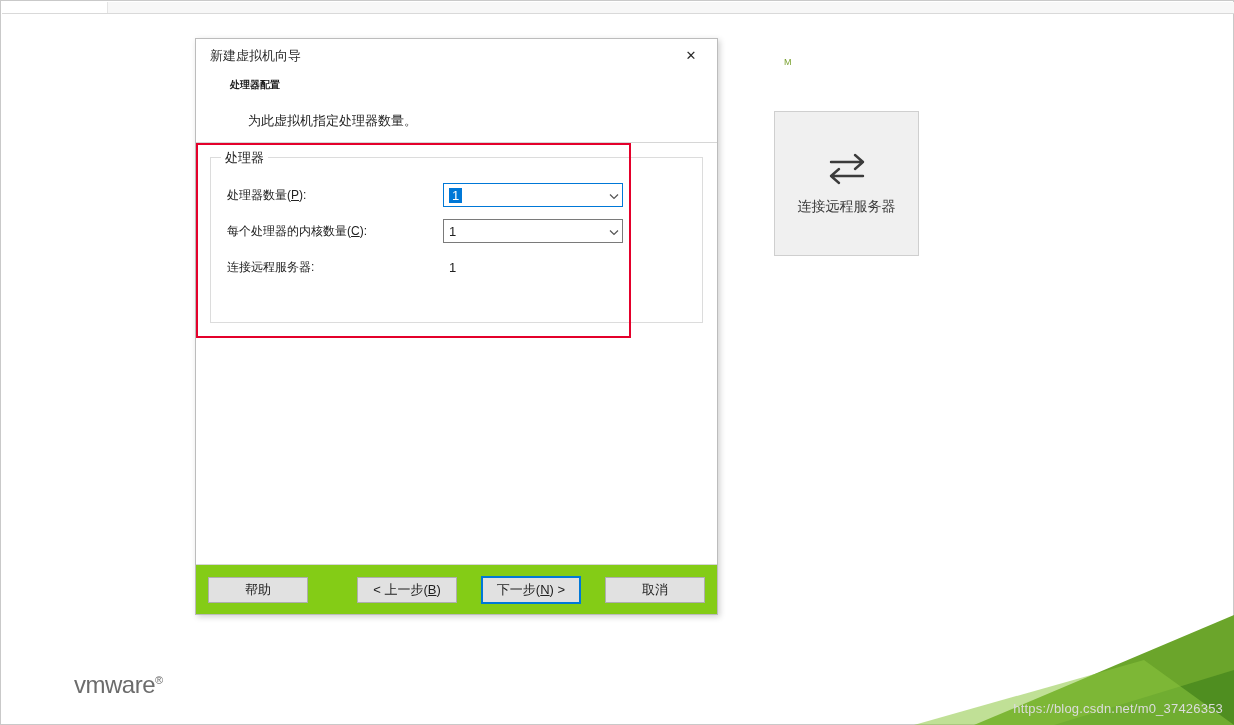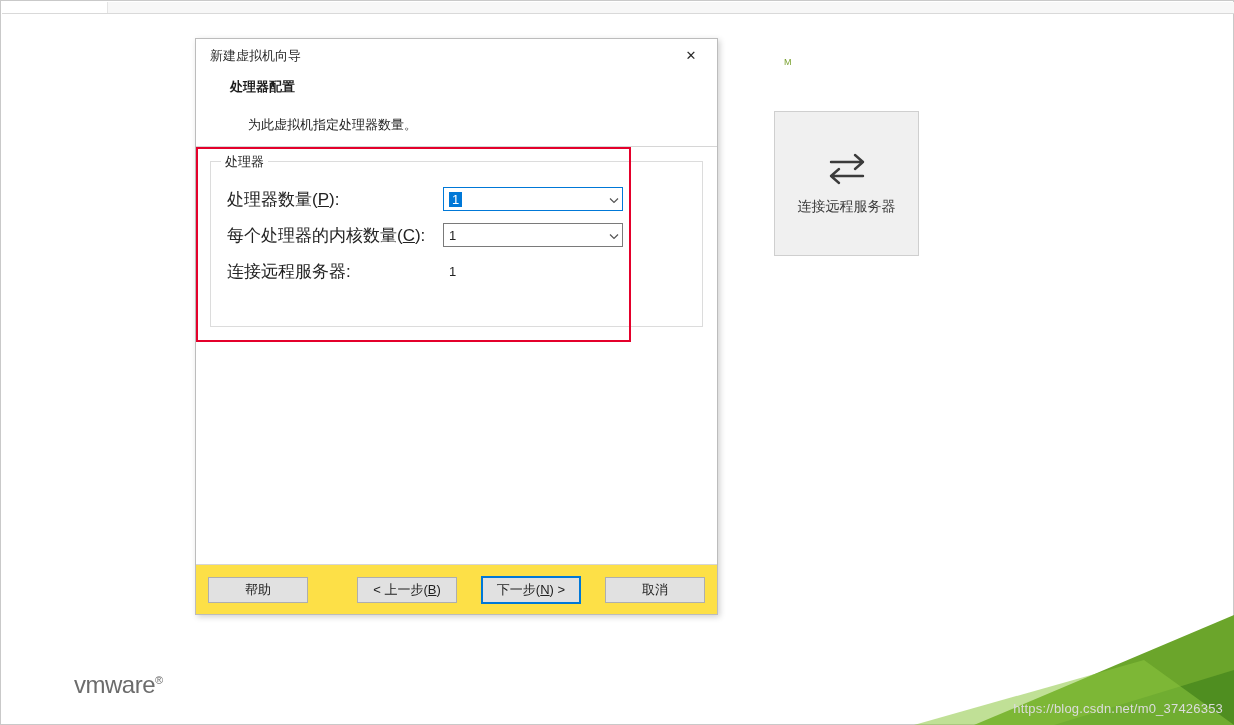--- a/index.html
+++ b/index.html
@@ -12,38 +12,38 @@
 .trademark { position: absolute; left: 783px; top: 56px; font-size: 9px; color: #79a12e; letter-spacing: 1px; }
 .card-box { position: absolute; left: 773px; top: 110px; width: 145px; height: 145px; background: #f0f0f0; border: 1px solid #cfcfcf; display: flex; flex-direction: column; align-items: center; justify-content: center; gap: 8px; }
 .card-box .icon svg { stroke: #3b3b3b; }
 .card-box .lbl { font-size: 14px; color: #3b3b3b; }
 
 .dialog { position: absolute; left: 194px; top: 37px; width: 523px; height: 577px; background: #fff; border: 1px solid #bcbcbc; box-shadow: 2px 2px 6px rgba(0,0,0,.18); display: flex; flex-direction: column; }
 .dlg-titlebar { height: 33px; display: flex; align-items: center; padding: 0 4px 0 14px; font-size: 13px; color: #2b2b2b; }
 .dlg-titlebar .close { margin-left: auto; width: 44px; height: 28px; display: flex; align-items: center; justify-content: center; color: #2b2b2b; font-size: 13px; background: transparent; border: none; font-family: inherit; }
 
 .dlg-header { padding: 6px 18px 12px 18px; border-bottom: 1px solid #d6d6d6; }
-.dlg-header .h1 { font-size: 13px; font-weight: 700; color: #1d1d1d; padding-left: 16px; }
+.dlg-header .h1 { font-size: 10px; font-weight: 700; color: #1d1d1d; padding-left: 16px; }
 .dlg-header .sub { font-size: 13px; color: #1d1d1d; padding-left: 34px; margin-top: 20px; }
 
 .dlg-body { flex: 1; position: relative; background: #fff; }
 .highlight-box { position: absolute; left: 0px; top: 0px; width: 435px; height: 195px; border: 2px solid #e4002b; pointer-events: none; }
 .group { position: absolute; left: 14px; top: 14px; right: 14px; height: 166px; border: 1px solid #dcdcdc; padding: 0 12px 10px 12px; }
 .group .legend { position: relative; top: -10px; left: -2px; background: #fff; display: inline-block; padding: 0 4px; font-size: 13px; color: #222; }
 
 .form-row { display: flex; align-items: center; height: 36px; }
-.form-row .flabel { width: 220px; font-size: 17px; color: #222; padding-left: 4px; }
+.form-row .flabel { width: 220px; font-size: 12px; color: #222; padding-left: 4px; }
 .form-row .flabel .ul { text-decoration: underline; }
 .combo { width: 180px; height: 24px; border: 1px solid #7a7a7a; background: #fff; display: flex; align-items: center; padding: 0 4px 0 5px; font-size: 13px; color: #222; position: relative; }
 .combo.focus { border: 1px solid #0078d7; }
 .combo.focus .val { background: #0078d7; color: #fff; padding: 0 3px; }
 .combo .chev { position: absolute; right: 3px; top: 50%; transform: translateY(-50%); }
 .static-val { font-size: 13px; color: #222; padding-left: 6px; }
 
-.dlg-footer { height: 50px; background: #fde047; border-top: 1px solid #d6d6d6; display: flex; align-items: center; padding: 0 12px; }
+.dlg-footer { height: 50px; background: #84cc16; border-top: 1px solid #d6d6d6; display: flex; align-items: center; padding: 0 12px; }
 .btn { height: 26px; min-width: 100px; border: 1px solid #aeaeae; background: #e1e1e1; font-size: 13px; color: #222; padding: 0 12px; font-family: inherit; }
 .btn.primary { border: 2px solid #0078d7; background: #e1e1e1; height: 28px; }
 .dlg-footer .spacer { flex: 1; }
 .dlg-footer .btn + .btn { margin-left: 24px; }
 
 .vmware-logo { position: absolute; left: 28px; bottom: 25px; font-size: 24px; color: #6c6c6c; font-weight: 400; letter-spacing: -0.5px; font-family: Arial, sans-serif; margin-left: 45px; }
 .vmware-logo .reg { font-size: 11px; vertical-align: super; }
 .watermark { position: absolute; right: 10px; bottom: 8px; font-size: 13px; color: #dcdcdc; font-family: Arial, sans-serif; letter-spacing: .2px; text-align: center; }
 
 .green-shape { position: absolute; right: -1px; bottom: -1px; width: 320px; height: 150px; pointer-events: none; }

